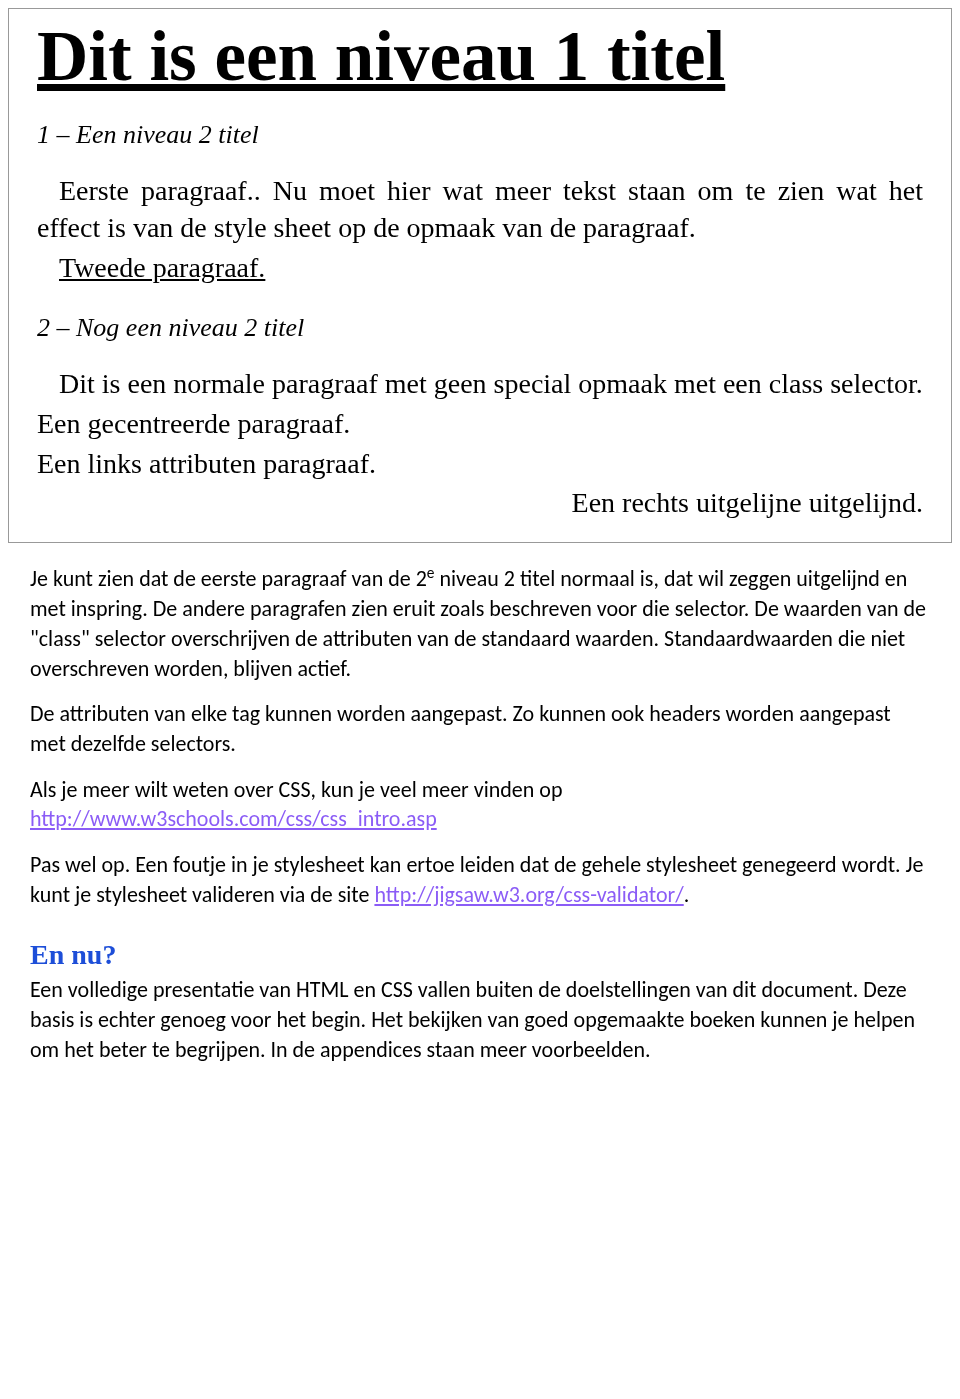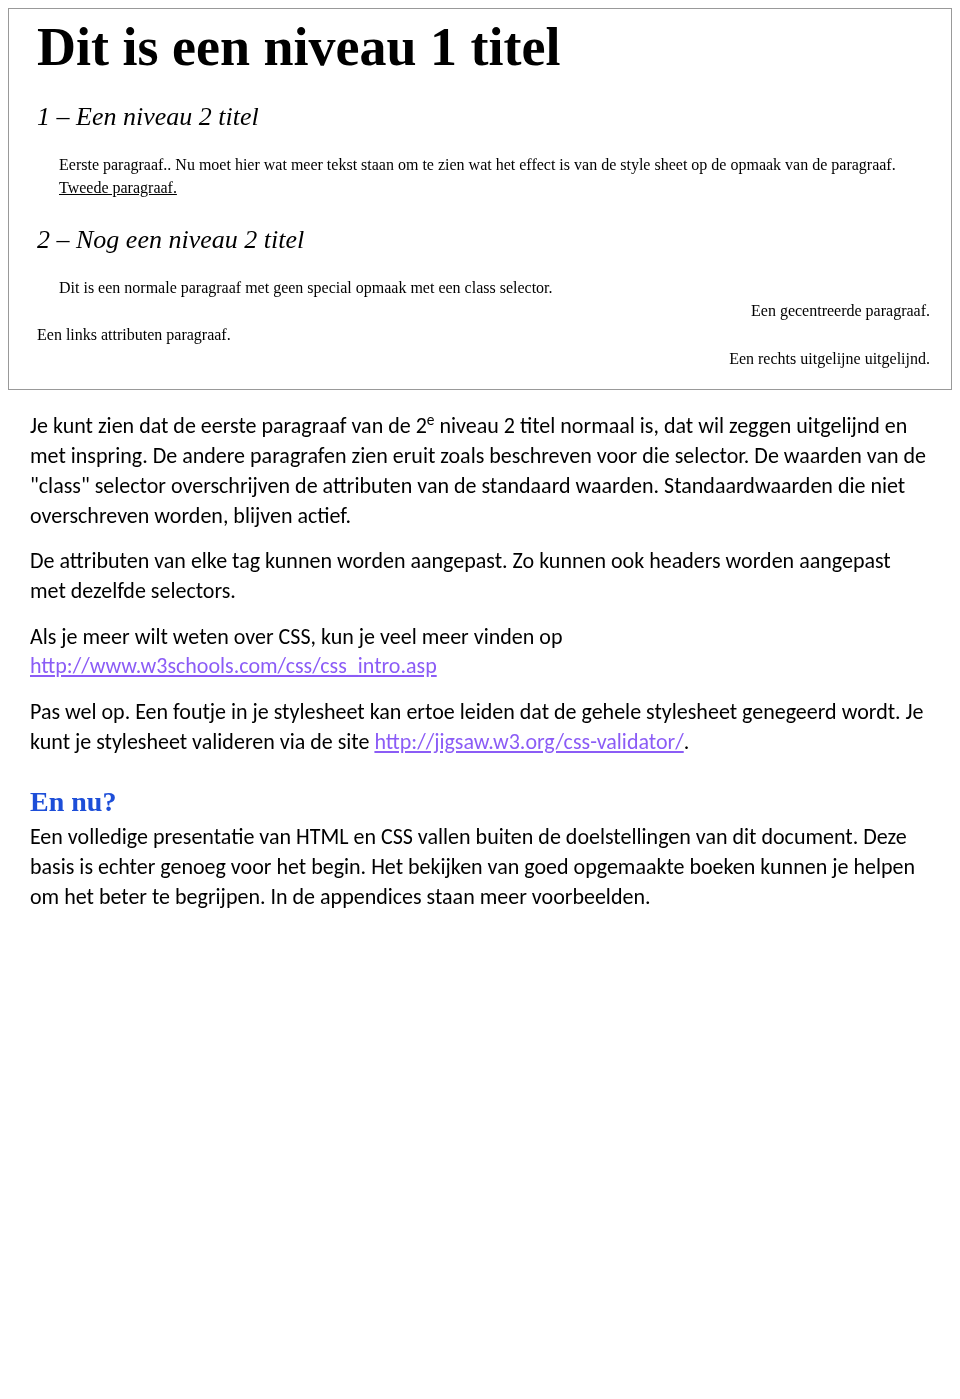--- a/index.html
+++ b/index.html
@@ -13,42 +13,43 @@
   }
   .framed-box {
     border: 1px solid #999;
     margin: 8px 8px 20px 8px;
     padding: 4px 20px 18px 28px;
     font-family: Georgia, 'Times New Roman', serif;
     color: #000;
     background: #fff;
   }
   .framed-box .h1 {
-    font-size: 54px;
+    font-size: 71px;
     font-weight: 900;
+    text-decoration: underline;
     margin: 6px 0 22px 0;
     font-family: Georgia, 'Times New Roman', serif;
     line-height: 1.05;
   }
   .framed-box .h2 {
     font-size: 26px;
     font-style: italic;
     font-weight: 400;
     margin: 26px 0 22px 0;
     font-family: Georgia, 'Times New Roman', serif;
   }
   .framed-box p {
-    font-size: 16px;
-    margin: 0 1px 2px 0;
+    font-size: 28px;
+    margin: 0 8px 2px 0;
     line-height: 1.35;
     font-family: Georgia, 'Times New Roman', serif;
   }
   .framed-box .justify { text-align: justify; text-indent: 22px; }
   .framed-box .indent { text-indent: 22px; text-decoration: underline; }
-  .framed-box .center { text-align: right; }
+  .framed-box .center { text-align: left; }
   .framed-box .left { text-align: left; }
   .framed-box .right { text-align: right; }
 
   .body-text {
     padding: 0 30px 40px 30px;
   }
   .body-text p {
     margin: 0 0 16px 0;
     line-height: 1.35;
   }

